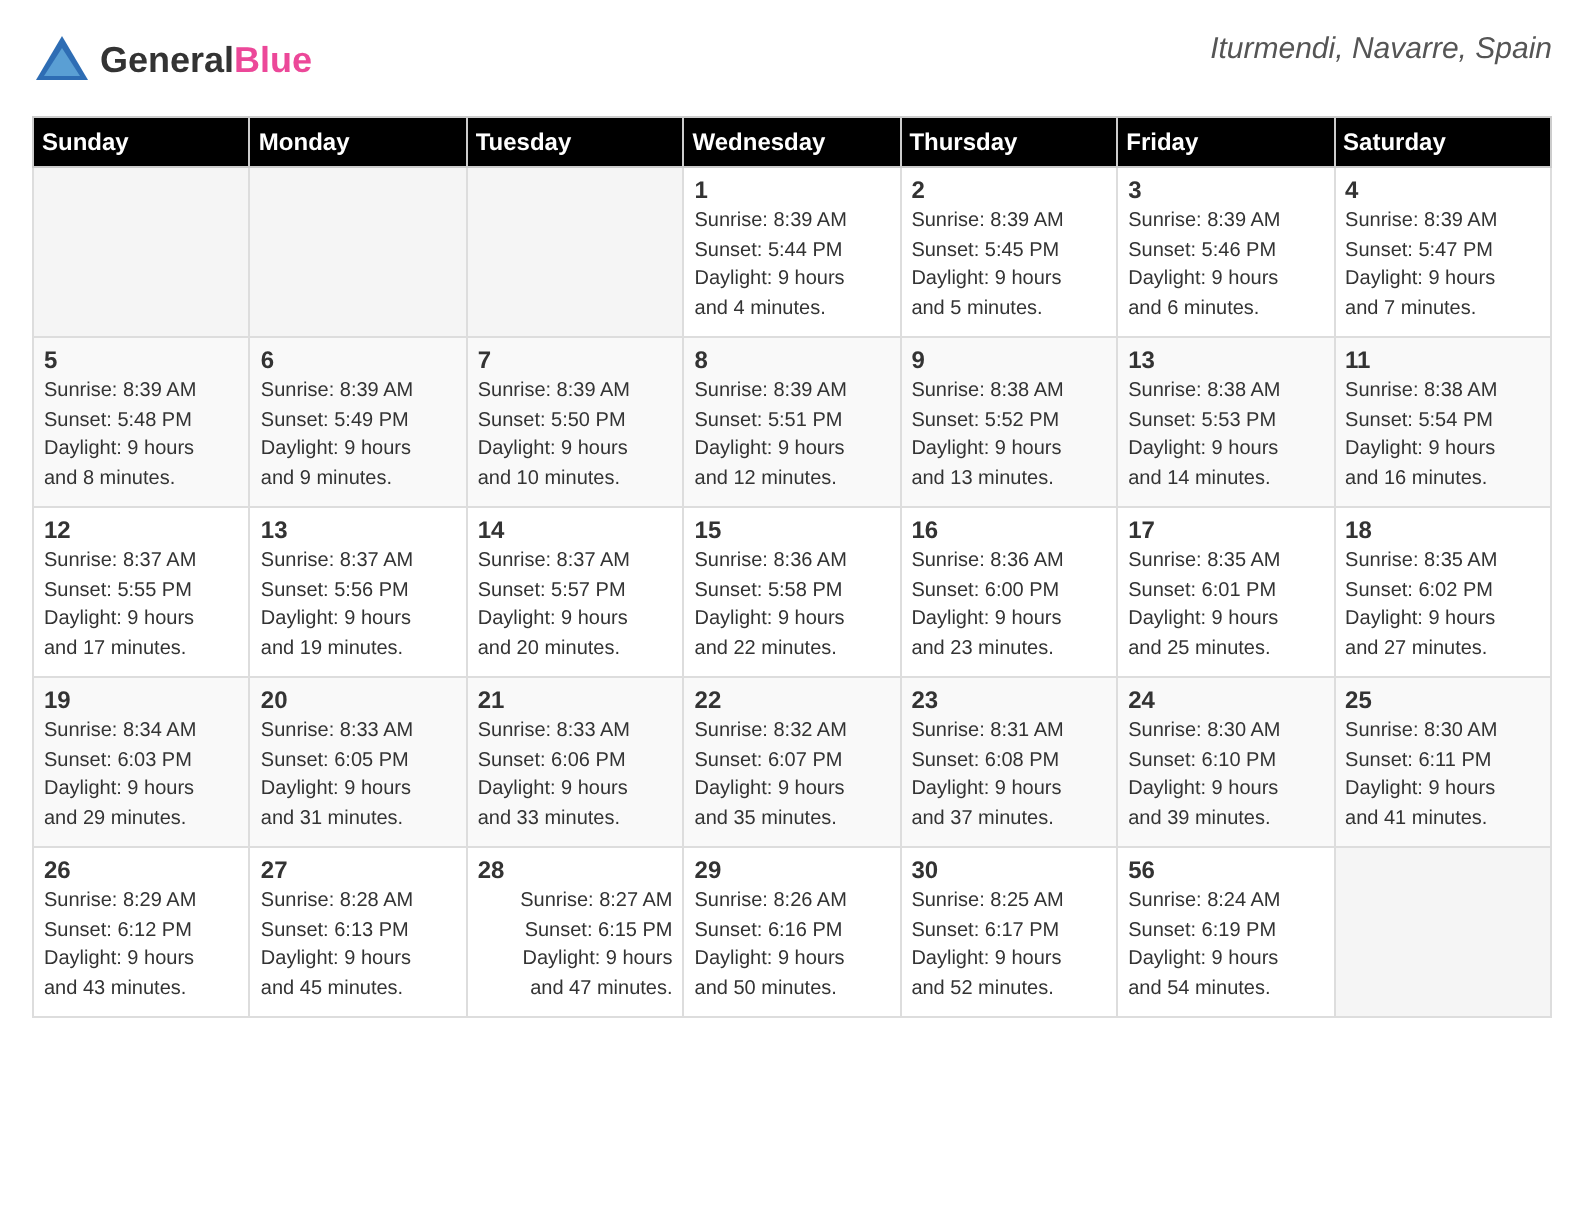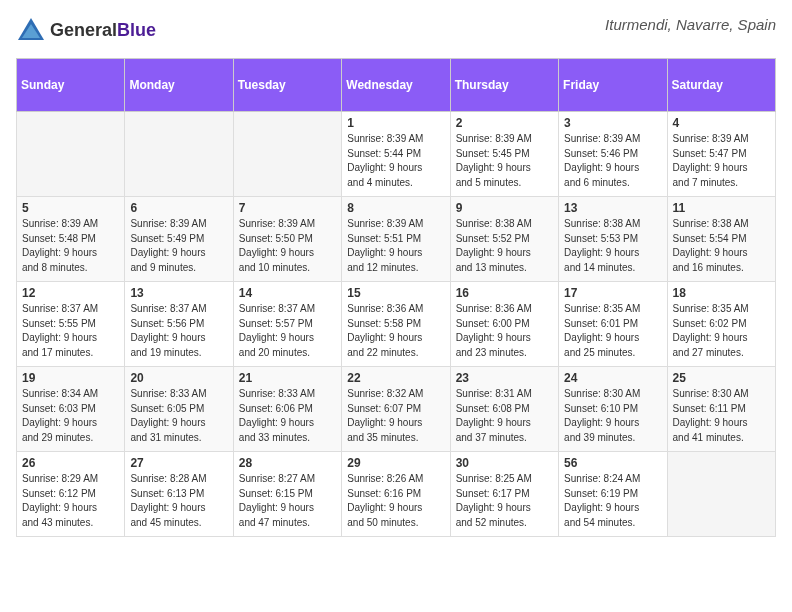--- a/index.html
+++ b/index.html
@@ -27,21 +27,21 @@
       line-height: 1.1;
     }
     .logo-general {
       font-size: 18px;
       font-weight: bold;
       color: #333;
     }
     .logo-blue {
       font-size: 18px;
       font-weight: bold;
-      color: #4c1d95;
+      color: #ec4899;
     }
     .logo-icon {
       width: 30px;
       height: 30px;
     }
     .title-block {
       text-align: right;
     }
     .month-title {
       font-size: 36px;
@@ -53,25 +53,25 @@
       font-size: 15px;
       color: #555;
       font-style: italic;
     }
     table {
       width: 100%;
       border-collapse: collapse;
       table-layout: fixed;
     }
     th {
-      background-color: #8b5cf6;
+      background-color: #000000;
       color: #fff;
       font-size: 12px;
       font-weight: bold;
-      padding: 19px 4px;
+      padding: 5px 4px;
       text-align: left;
       border: 1px solid #ccc;
     }
     td {
       vertical-align: top;
       padding: 4px 5px;
       border: 1px solid #ddd;
       font-size: 10.5px;
       color: #333;
       background: #fff;
@@ -326,21 +326,21 @@
         </td>
         <td>
           <span class="day-number">27</span>
           <div class="day-info" style="white-space: pre-line;">Sunrise: 8:28 AM
 Sunset: 6:13 PM
 Daylight: 9 hours
 and 45 minutes.</div>
         </td>
         <td>
           <span class="day-number">28</span>
-          <div class="day-info" style="white-space: pre-line;">Sunrise: 8:27 AM
+          <div class="day-info" style="white-space: pre-line; text-align: right;">Sunrise: 8:27 AM
 Sunset: 6:15 PM
 Daylight: 9 hours
 and 47 minutes.</div>
         </td>
         <td>
           <span class="day-number">29</span>
           <div class="day-info" style="white-space: pre-line;">Sunrise: 8:26 AM
 Sunset: 6:16 PM
 Daylight: 9 hours
 and 50 minutes.</div>

